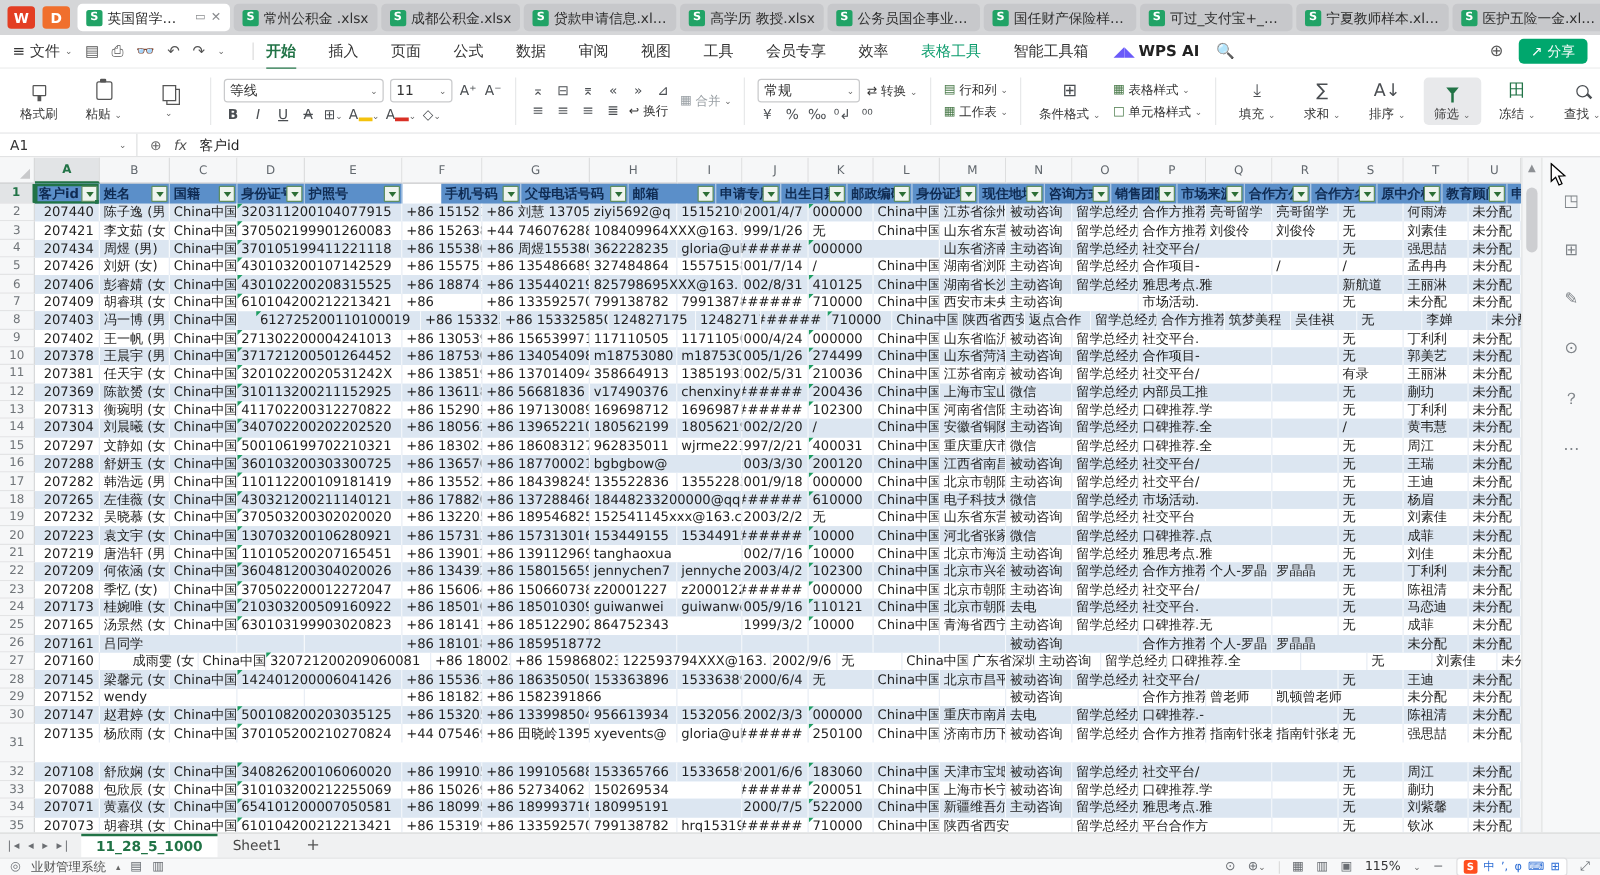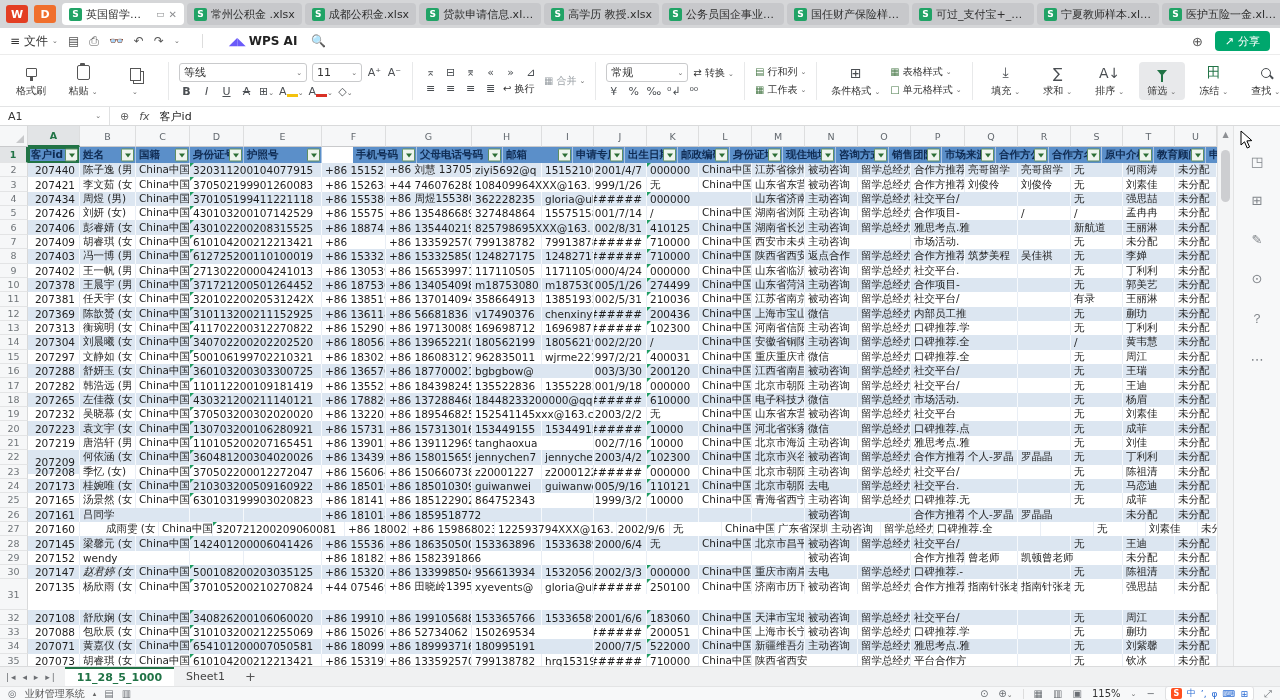--- a/index.html
+++ b/index.html
@@ -177,20 +177,34 @@
     </div>
     <div class="qat">
       <span>▤</span>
       <span>⎙</span>
       <span>👓</span>
       <span>↶</span>
       <span>↷</span>
       <span class="caret">⌄</span>
     </div>
     <div class="mdiv"></div>
+    <div class="menus" id="menus">
+        <div class="mitem active">开始</div>
+        <div class="mitem">插入</div>
+        <div class="mitem">页面</div>
+        <div class="mitem">公式</div>
+        <div class="mitem">数据</div>
+        <div class="mitem">审阅</div>
+        <div class="mitem">视图</div>
+        <div class="mitem">工具</div>
+        <div class="mitem">会员专享</div>
+        <div class="mitem">效率</div>
+        <div class="mitem accent">表格工具</div>
+        <div class="mitem">智能工具箱</div>
+      </div>
     <span class="searchic" style="margin-left:18px;"><span class="ai-logo">◢◣</span><span class="wpsai">WPS AI</span></span>
     <span class="searchic">🔍</span>
     <div class="menuright">
       <span class="upic">⊕</span>
       <div class="sharebtn">
         <span>↗</span>
         <span>分享</span>
       </div>
     </div>
   </div>
@@ -609,21 +623,21 @@
           <div class="cell" style="width: 53px; height: 14.37px;"></div>
           <div class="cell" style="width: 52px; height: 14.37px;">无</div>
           <div class="cell" style="width: 52px; height: 14.37px;">未分配</div>
           <div class="cell" style="width: 42px; height: 14.37px;">未分配</div>
         </div>
         <div class="grow band" style="height: 14.37px;">
           <div class="rnum">8</div>
           <div class="cell ra" style="width: 52px; height: 14.37px;">207403</div>
           <div class="cell" style="width: 56px; height: 14.37px;">冯一博 (男</div>
           <div class="cell" style="width: 54px; height: 14.37px;">China中国</div>
-          <div class="cell spill tri" style="width: 54px; height: 14.37px;">612725200110100019</div>
+          <div class="cell spill tri" style="width: 54px; height: 14.37px; margin-left: 15px;">612725200110100019</div>
           <div class="cell" style="width: 78px; height: 14.37px;"></div>
           <div class="cell" style="width: 64px; height: 14.37px;">+86 15332585</div>
           <div class="cell" style="width: 86px; height: 14.37px;">+86 1533258500</div>
           <div class="cell" style="width: 70px; height: 14.37px;">124827175</div>
           <div class="cell" style="width: 52px; height: 14.37px;">124827175</div>
           <div class="cell ra" style="width: 53px; height: 14.37px;">#########</div>
           <div class="cell tri" style="width: 52px; height: 14.37px;">710000</div>
           <div class="cell" style="width: 53px; height: 14.37px;">China中国</div>
           <div class="cell" style="width: 53px; height: 14.37px;">陕西省西安</div>
           <div class="cell" style="width: 53px; height: 14.37px;">返点合作</div>
@@ -942,21 +956,21 @@
           <div class="cell" style="width: 53px; height: 14.37px;">留学总经办</div>
           <div class="cell spill" style="width: 54px; height: 14.37px;">雅思考点.雅</div>
           <div class="cell" style="width: 53px; height: 14.37px;"></div>
           <div class="cell" style="width: 53px; height: 14.37px;"></div>
           <div class="cell" style="width: 52px; height: 14.37px;">无</div>
           <div class="cell" style="width: 52px; height: 14.37px;">刘佳</div>
           <div class="cell" style="width: 42px; height: 14.37px;">未分配</div>
         </div>
         <div class="grow band" style="height: 14.37px;">
           <div class="rnum">22</div>
-          <div class="cell ra" style="width: 52px; height: 24px; padding-left: 32px;">207209</div>
+          <div class="cell ra" style="width: 52px; height: 14px; padding-left: 32px;">207209</div>
           <div class="cell" style="width: 56px; height: 14.37px;">何依涵 (女</div>
           <div class="cell" style="width: 54px; height: 14.37px;">China中国</div>
           <div class="cell spill tri" style="width: 54px; height: 14.37px;">360481200304020026</div>
           <div class="cell" style="width: 78px; height: 14.37px;"></div>
           <div class="cell" style="width: 64px; height: 14.37px;">+86 13439252</div>
           <div class="cell" style="width: 86px; height: 14.37px;">+86 1580156591</div>
           <div class="cell" style="width: 70px; height: 14.37px;">jennychen7</div>
           <div class="cell" style="width: 52px; height: 14.37px;">jennychen7</div>
           <div class="cell ra" style="width: 53px; height: 14.37px;">2003/4/2</div>
           <div class="cell tri" style="width: 52px; height: 14.37px;">102300</div>
@@ -1135,21 +1149,21 @@
           <div class="cell" style="width: 54px; height: 14.37px;">合作方推荐</div>
           <div class="cell" style="width: 53px; height: 14.37px;">曾老师</div>
           <div class="cell spill" style="width: 53px; height: 14.37px;">凯顿曾老师</div>
           <div class="cell" style="width: 52px; height: 14.37px;"></div>
           <div class="cell" style="width: 52px; height: 14.37px;">未分配</div>
           <div class="cell" style="width: 42px; height: 14.37px;">未分配</div>
         </div>
         <div class="grow band" style="height: 14.37px;">
           <div class="rnum">30</div>
           <div class="cell ra" style="width: 52px; height: 14.37px;">207147</div>
-          <div class="cell" style="width: 56px; height: 14.37px; font-style: italic;">赵君婷 (女</div>
+          <div class="cell" style="width: 56px; height: 14.37px;">赵君婷 (女</div>
           <div class="cell" style="width: 54px; height: 14.37px;">China中国</div>
           <div class="cell spill tri" style="width: 54px; height: 14.37px;">500108200203035125</div>
           <div class="cell" style="width: 78px; height: 14.37px;"></div>
           <div class="cell" style="width: 64px; height: 14.37px;">+86 15320563</div>
           <div class="cell" style="width: 86px; height: 14.37px;">+86 1339985047</div>
           <div class="cell" style="width: 70px; height: 14.37px;">956613934</div>
           <div class="cell" style="width: 52px; height: 14.37px;">153205639</div>
           <div class="cell ra" style="width: 53px; height: 14.37px; text-align: right;">2002/3/3</div>
           <div class="cell tri" style="width: 52px; height: 14.37px;">000000</div>
           <div class="cell" style="width: 53px; height: 14.37px;">China中国</div>

